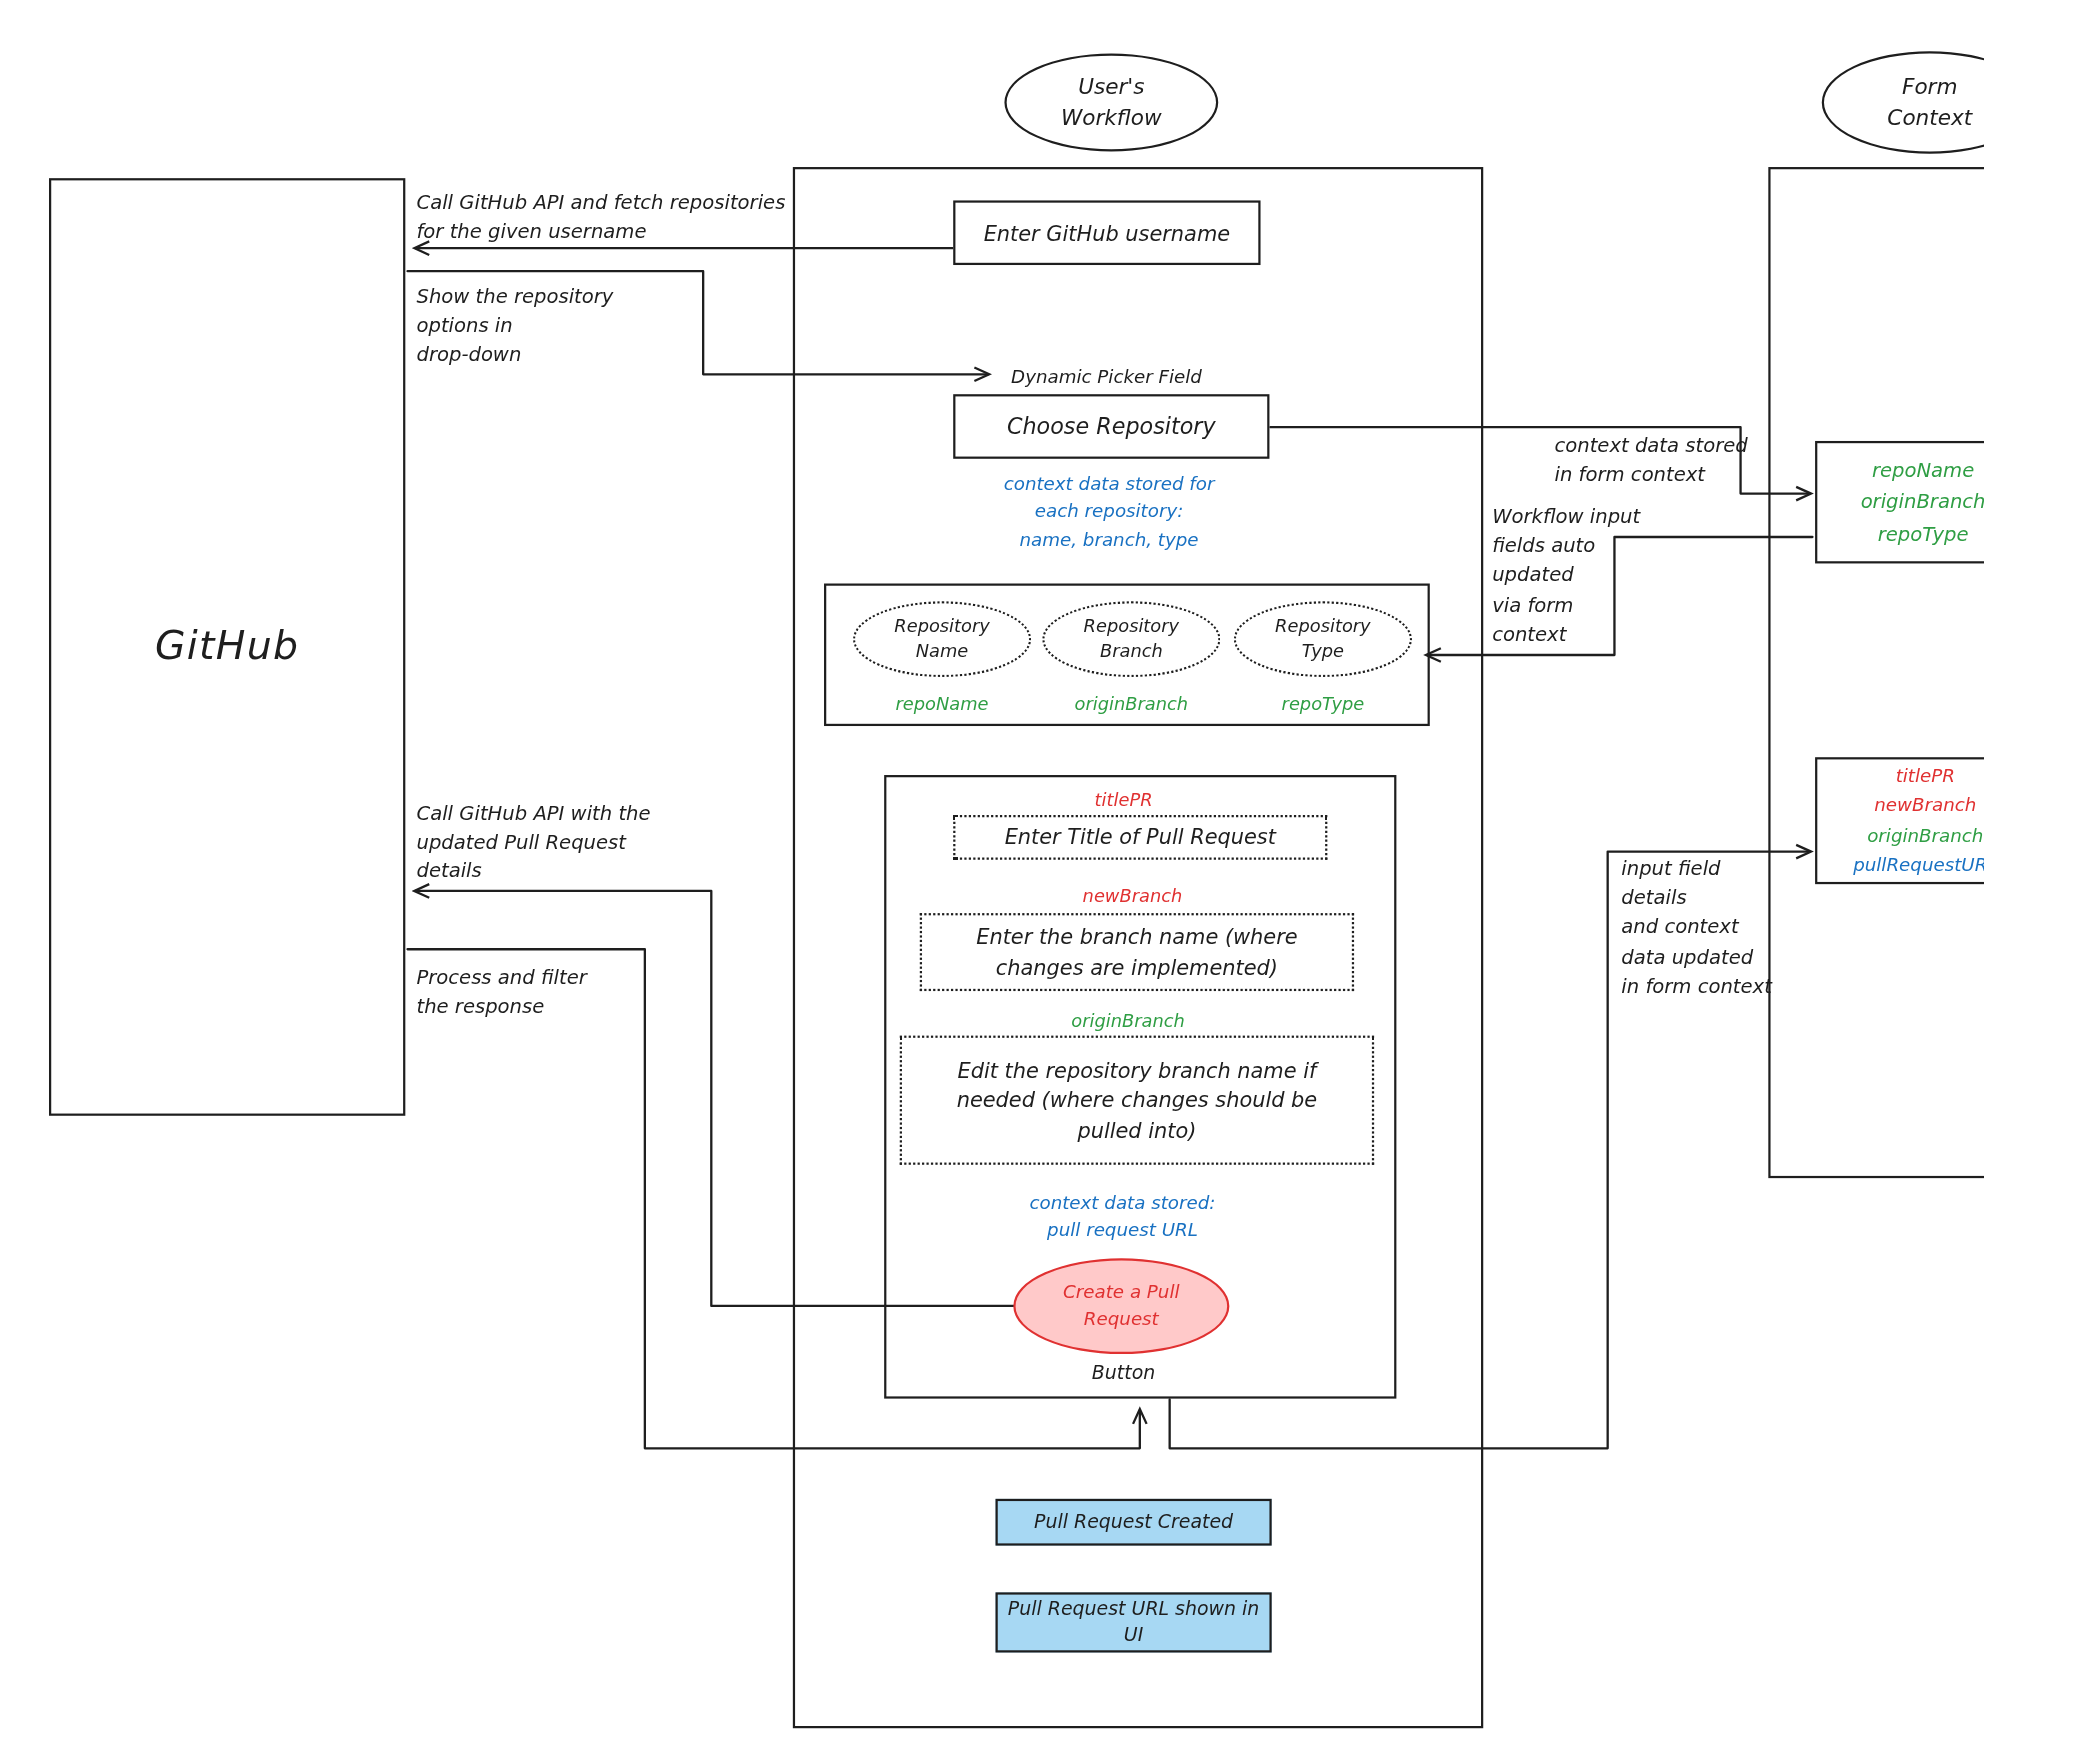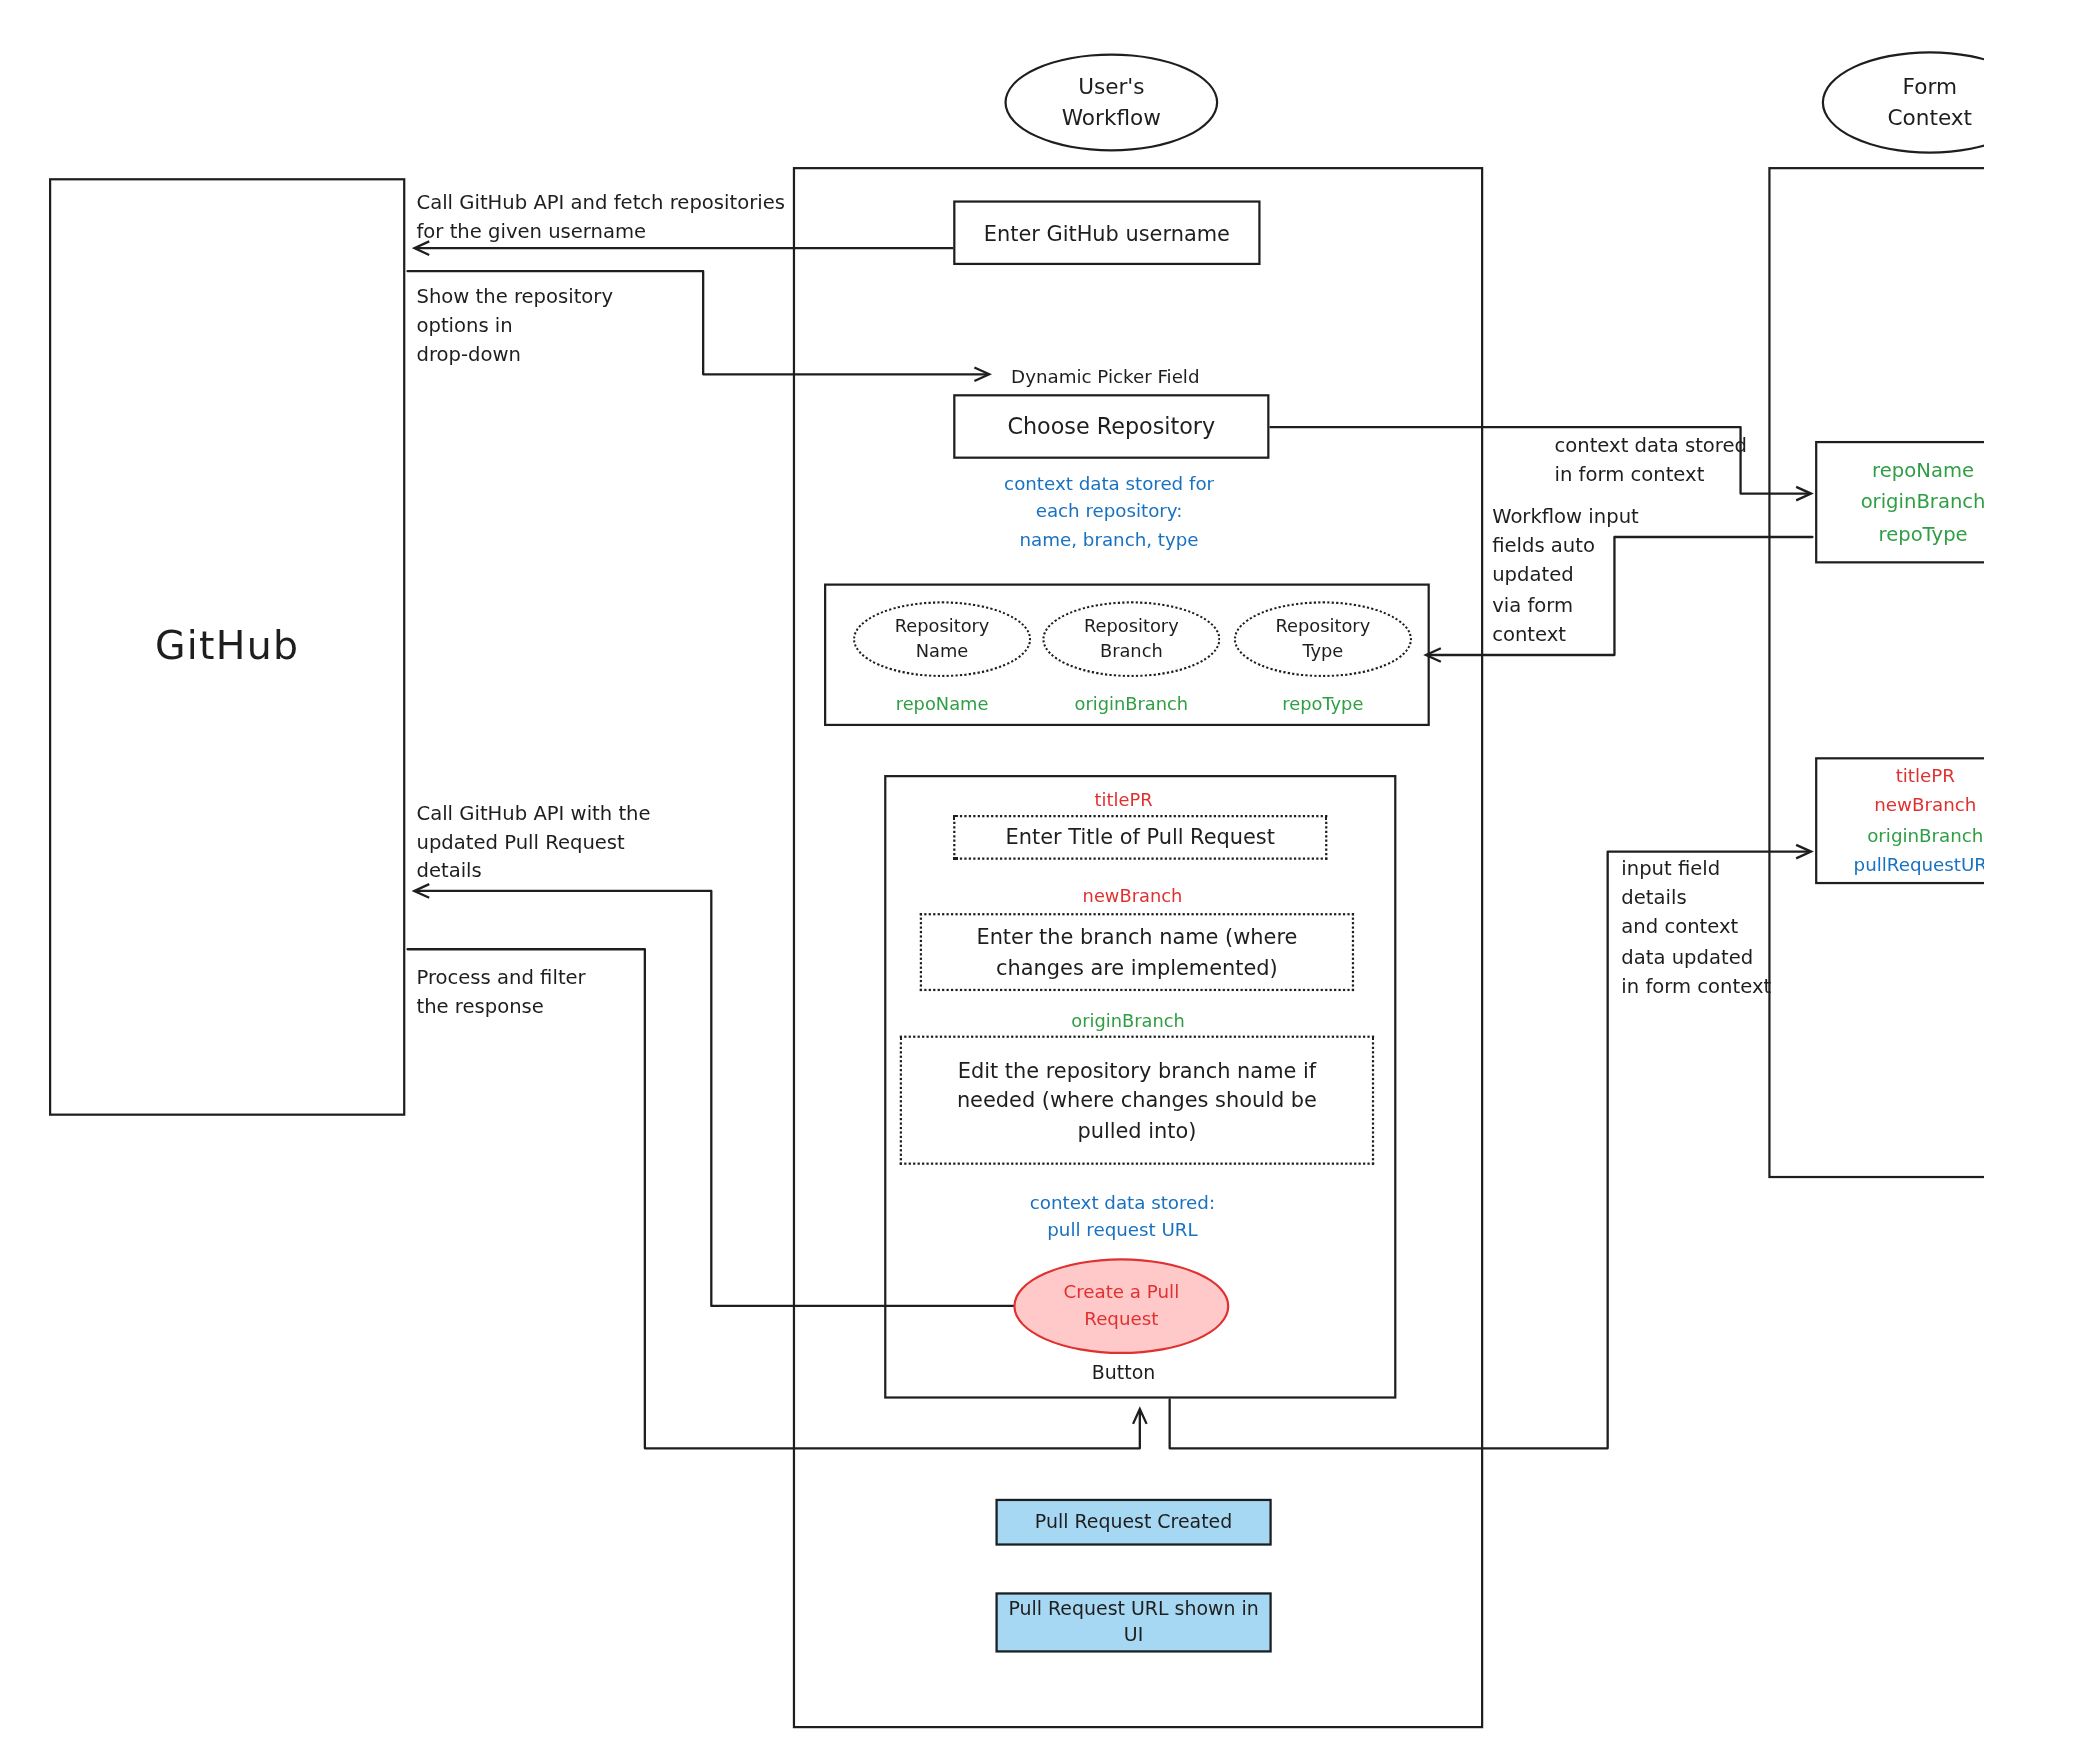--- a/index.html
+++ b/index.html
@@ -1,17 +1,17 @@
 <!DOCTYPE html>
 <html style="font-size:9.7px"><head>
 <meta charset="utf-8">
 <style>
   html,body{margin:0;padding:0;background:#ffffff;}
   *{box-sizing:border-box;}
-  #viewport{width:1984px;height:1739px;overflow:hidden;background:#ffffff;}
+  #viewport{width:1984px;height:1739px;overflow:hidden;background:#ffffff;font-style:italic;}
   #stage{
     position:relative;width:942px;height:780px;background:#ffffff;
     transform:scale(2.2271);transform-origin:0 0;
     font-family:"DejaVu Sans",sans-serif;color:#1e1e1e;
   }
   
   .frame{position:absolute;border:1.1px solid #1e1e1e;background:transparent;z-index:1;}
   #arrows{position:absolute;left:0;top:0;z-index:2;pointer-events:none;}
   .cbox{position:absolute;border:1.1px solid #1e1e1e;background:#ffffff;
         display:flex;align-items:center;justify-content:center;text-align:center;

